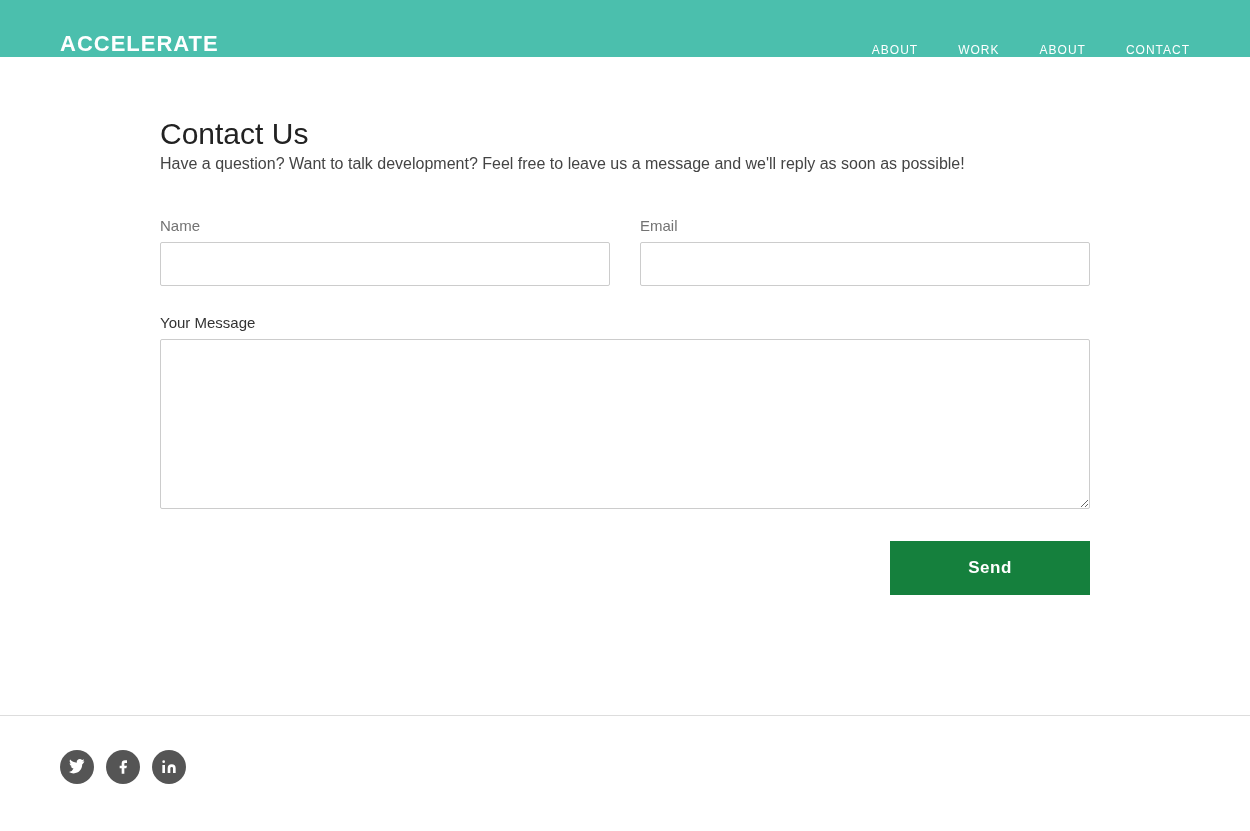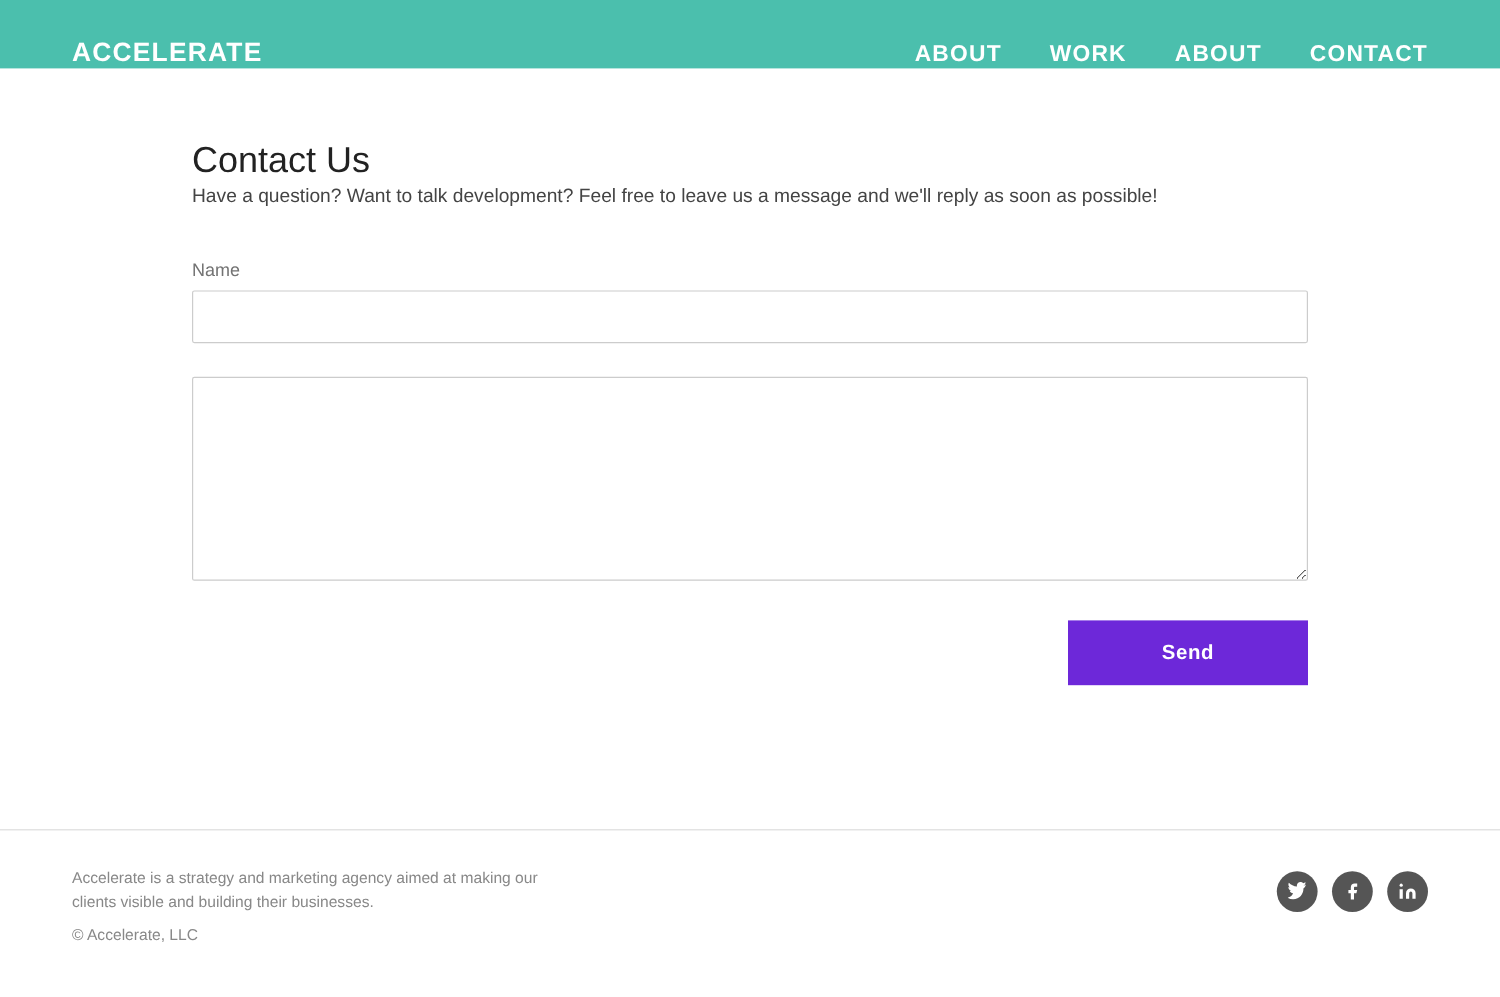--- a/index.html
+++ b/index.html
@@ -30,22 +30,22 @@
     }
 
     nav {
       display: flex;
       gap: 40px;
     }
 
     nav a {
       color: #fff;
       text-decoration: none;
-      font-size: 19px;
-      font-weight: 700;
+      font-size: 12px;
+      font-weight: 400;
       letter-spacing: 1px;
       cursor: pointer;
     }
 
     
     main {
       max-width: 930px;
       margin: 0 auto;
       padding: 60px 0 80px;
     }
@@ -121,21 +121,21 @@
       height: 170px;
       resize: vertical;
     }
 
     .send-row {
       display: flex;
       justify-content: flex-end;
     }
 
     .send-btn {
-      background: #6d28d9;
+      background: #15803d;
       color: #fff;
       border: none;
       font-size: 17px;
       font-weight: 600;
       padding: 0 60px;
       height: 54px;
       cursor: pointer;
       letter-spacing: 0.5px;
       min-width: 200px;
     }
@@ -202,37 +202,38 @@
 
   <p class="page-description">Have a question? Want to talk development? Feel free to leave us a message and we'll reply as soon as possible!</p>
 
   <form>
 
     <div class="form-row">
       <div class="form-group">
         <label>Name</label>
         <input type="text" style="">
       </div>
+      <div class="form-group">
+        <label>Email</label>
+        <input type="email" style="">
+      </div>
     </div>
 
     <div class="message-group">
+      <label>Your Message</label>
       <textarea style=""></textarea>
     </div>
 
     <div class="send-row">
       <button class="send-btn" type="submit">Send</button>
     </div>
   </form>
 </main>
 
 <footer>
-  <div>
-    <p class="footer-text">Accelerate is a strategy and marketing agency aimed at making our clients visible and building their businesses.</p>
-    <p class="footer-copy">© Accelerate, LLC</p>
-  </div>
 
   <div class="social-icons">
 
     <a class="social-icon" title="Twitter">
       <svg width="16" height="16" viewBox="0 0 24 24" fill="white">
         <path d="M23 3a10.9 10.9 0 01-3.14 1.53A4.48 4.48 0 0022.43.36a9.09 9.09 0 01-2.88 1.1A4.52 4.52 0 0016.11 0c-2.5 0-4.52 2.02-4.52 4.52 0 .35.04.7.11 1.03C7.69 5.37 4.07 3.58 1.64.9a4.52 4.52 0 00-.61 2.27c0 1.57.8 2.95 2.01 3.76a4.5 4.5 0 01-2.05-.57v.06c0 2.19 1.56 4.02 3.63 4.43a4.52 4.52 0 01-2.04.08c.58 1.8 2.25 3.1 4.23 3.14A9.07 9.07 0 010 19.54a12.8 12.8 0 006.92 2.03c8.3 0 12.85-6.88 12.85-12.85 0-.2 0-.39-.01-.58A9.17 9.17 0 0023 3z"></path>
       </svg>
     </a>
 
     <a class="social-icon" title="Facebook">

